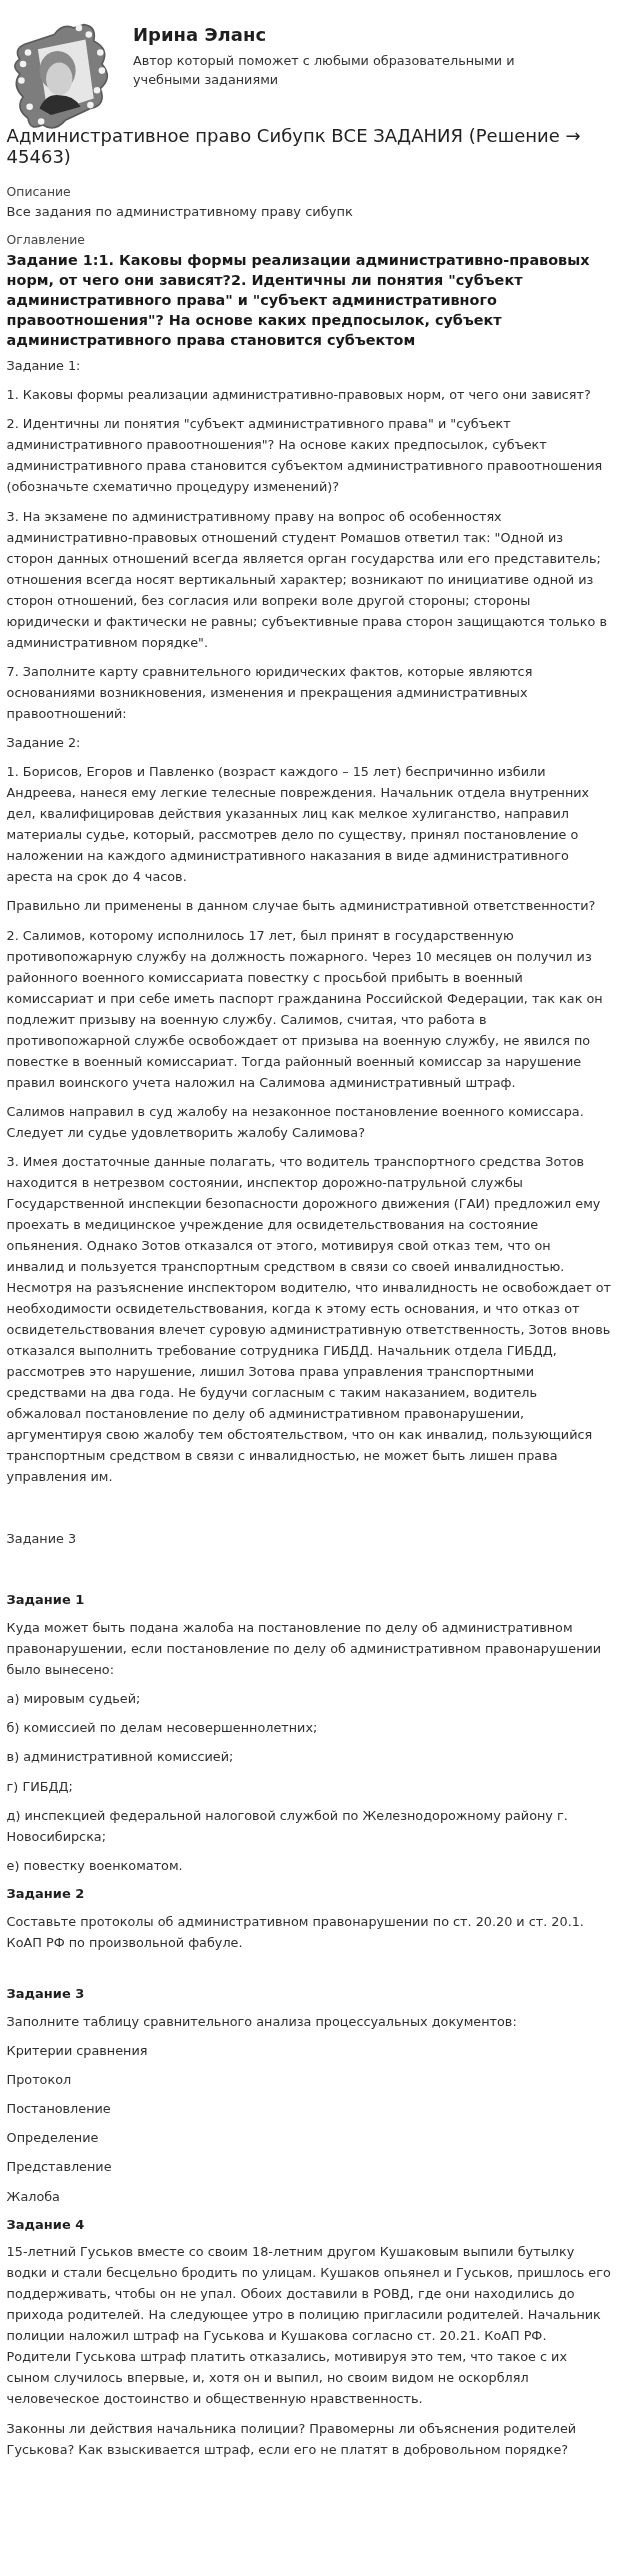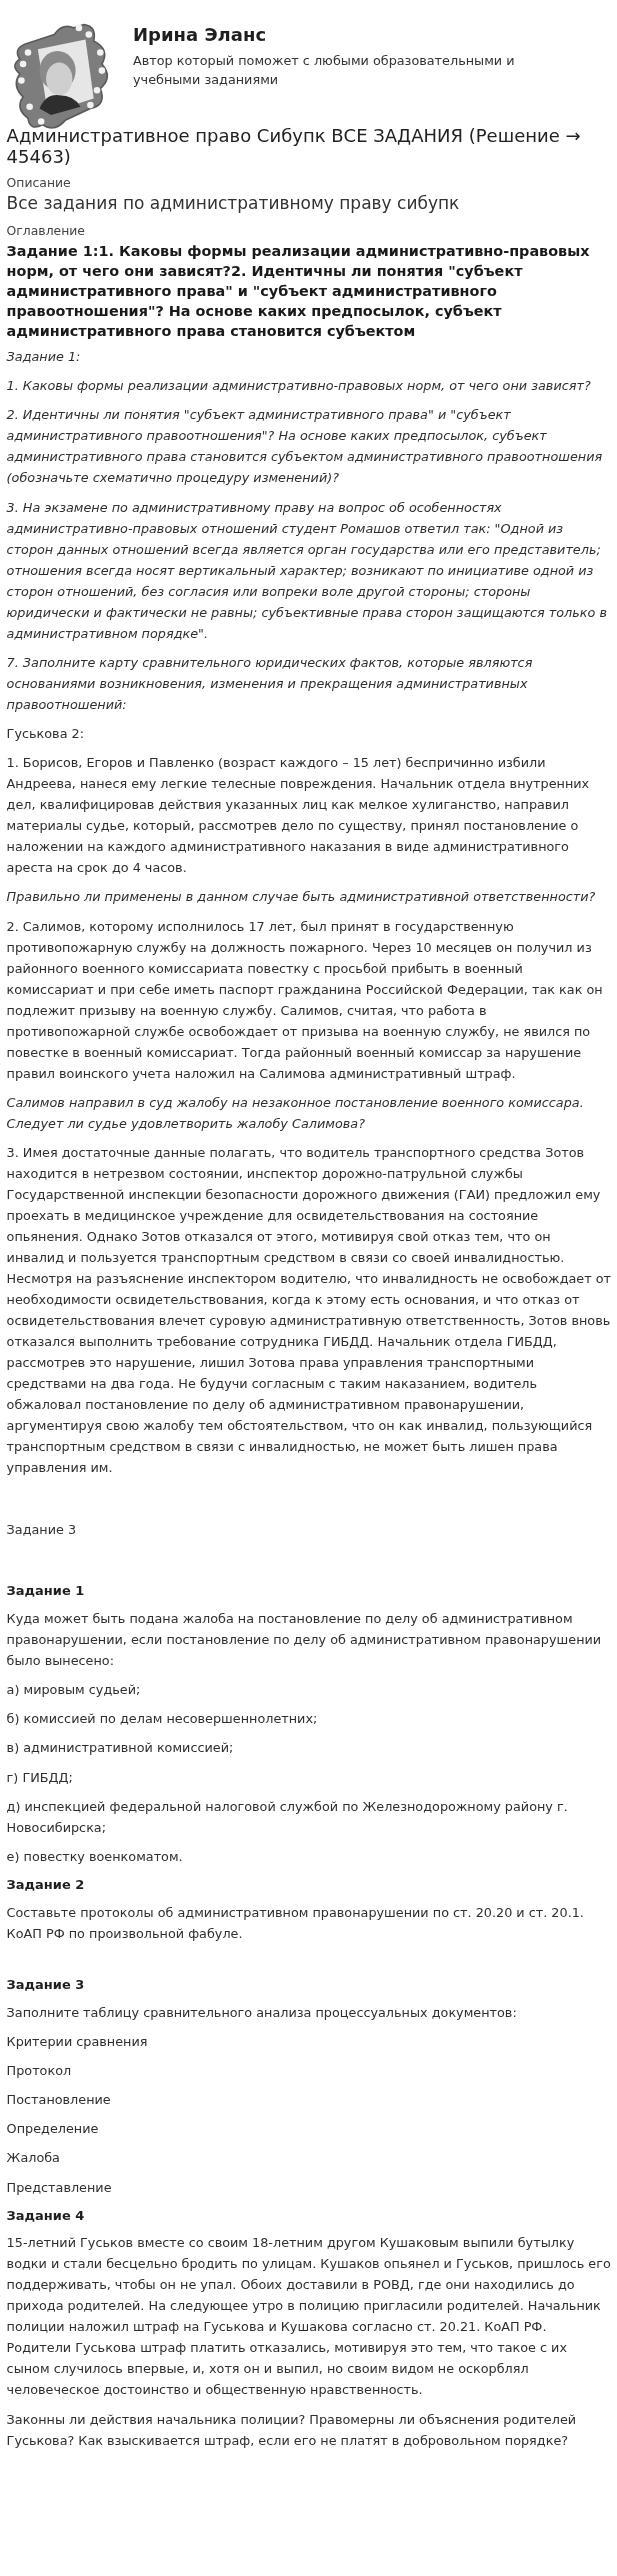--- a/index.html
+++ b/index.html
@@ -38,44 +38,44 @@
     font-size: 12.8px;
     line-height: 19px;
     color: #333;
     width: 428px;
   }
 
   .doc-title {
     font-size: 18px;
     line-height: 21.4px;
     color: #222;
-    margin: 0 0 5px 0;
+    margin: 0 0 14px 0;
     font-weight: normal;
   }
   .meta-label {
     font-size: 12.4px;
     color: #444;
     line-height: 20px;
   }
   .meta-value {
-    font-size: 17px;
+    font-size: 13px;
     color: #333;
     line-height: 20px;
     margin-bottom: 8.2px;
   }
   .toc-title {
     font-size: 14.4px;
     font-weight: bold;
     line-height: 20px;
     color: #1a1a1a;
     margin: 0 0 5px 0;
   }
 
   p { margin: 0 0 8.2px 0; font-size: 12.8px; line-height: 21px; color: #2f2f2f; }
-  p.it { font-style: italic; }
+  p.it { }
   .section-plain { font-size: 12.8px; line-height: 21px; color: #333; margin: 0 0 8.2px 0; }
   .spacer-lg { height: 33px; }
   .spacer-md { height: 23px; }
   .task-bold {
     font-size: 13px;
     font-weight: bold;
     line-height: 20px;
     color: #1e1e1e;
     margin: 0 0 6.6px 0;
   }
@@ -122,21 +122,21 @@
   <div class="meta-value">Все задания по административному праву сибупк</div>
   <div class="meta-label">Оглавление</div>
   <div class="toc-title">Задание 1:1. Каковы формы реализации административно-правовых норм, от чего они зависят?2. Идентичны ли понятия "субъект административного права" и "субъект административного правоотношения"? На основе каких предпосылок, субъект административного права становится субъектом</div>
 
   <p class="it">Задание 1:</p>
   <p class="it">1. Каковы формы реализации административно-правовых норм, от чего они зависят?</p>
   <p class="it">2. Идентичны ли понятия "субъект административного права" и "субъект административного правоотношения"? На основе каких предпосылок, субъект административного права становится субъектом административного правоотношения (обозначьте схематично процедуру изменений)?</p>
   <p class="it">3. На экзамене по административному праву на вопрос об особенностях административно-правовых отношений студент Ромашов ответил так: "Одной из сторон данных отношений всегда является орган государства или его представитель; отношения всегда носят вертикальный характер; возникают по инициативе одной из сторон отношений, без согласия или вопреки воле другой стороны; стороны юридически и фактически не равны; субъективные права сторон защищаются только в административном порядке".</p>
   <p class="it">7. Заполните карту сравнительного юридических фактов, которые являются основаниями возникновения, изменения и прекращения административных правоотношений:</p>
 
-  <p>Гуськова 2:</p>
+  <p>Задание 2:</p>
   <p>1. Борисов, Егоров и Павленко (возраст каждого – 15 лет) беспричинно избили Андреева, нанеся ему легкие телесные повреждения. Начальник отдела внутренних дел, квалифицировав действия указанных лиц как мелкое хулиганство, направил материалы судье, который, рассмотрев дело по существу, принял постановление о наложении на каждого административного наказания в виде административного ареста на срок до 4 часов.</p>
   <p class="it">Правильно ли применены в данном случае быть административной ответственности?</p>
   <p>2. Салимов, которому исполнилось 17 лет, был принят в государственную противопожарную службу на должность пожарного. Через 10 месяцев он получил из районного военного комиссариата повестку с просьбой прибыть в военный комиссариат и при себе иметь паспорт гражданина Российской Федерации, так как он подлежит призыву на военную службу. Салимов, считая, что работа в противопожарной службе освобождает от призыва на военную службу, не явился по повестке в военный комиссариат. Тогда районный военный комиссар за нарушение правил воинского учета наложил на Салимова административный штраф.</p>
   <p class="it">Салимов направил в суд жалобу на незаконное постановление военного комиссара. Следует ли судье удовлетворить жалобу Салимова?</p>
   <p>3. Имея достаточные данные полагать, что водитель транспортного средства Зотов находится в нетрезвом состоянии, инспектор дорожно-патрульной службы Государственной инспекции безопасности дорожного движения (ГАИ) предложил ему проехать в медицинское учреждение для освидетельствования на состояние опьянения. Однако Зотов отказался от этого, мотивируя свой отказ тем, что он инвалид и пользуется транспортным средством в связи со своей инвалидностью. Несмотря на разъяснение инспектором водителю, что инвалидность не освобождает от необходимости освидетельствования, когда к этому есть основания, и что отказ от освидетельствования влечет суровую административную ответственность, Зотов вновь отказался выполнить требование сотрудника ГИБДД. Начальник отдела ГИБДД, рассмотрев это нарушение, лишил Зотова права управления транспортными средствами на два года. Не будучи согласным с таким наказанием, водитель обжаловал постановление по делу об административном правонарушении, аргументируя свою жалобу тем обстоятельством, что он как инвалид, пользующийся транспортным средством в связи с инвалидностью, не может быть лишен права управления им.</p>
 
   <div class="spacer-lg"></div>
 
   <div class="section-plain">Задание 3</div>
   <div class="spacer-lg"></div>
@@ -154,21 +154,21 @@
   <p>Составьте протоколы об административном правонарушении по ст. 20.20 и ст. 20.1. КоАП РФ по произвольной фабуле.</p>
 
   <div class="spacer-md"></div>
 
   <div class="task-bold">Задание 3</div>
   <p>Заполните таблицу сравнительного анализа процессуальных документов:</p>
   <p>Критерии сравнения</p>
   <p>Протокол</p>
   <p>Постановление</p>
   <p>Определение</p>
+  <p>Представление</p>
   <p>Жалоба</p>
-  <p>Представление</p>
 
   <div class="task-bold">Задание 4</div>
   <p>15-летний Гуськов вместе со своим 18-летним другом Кушаковым выпили бутылку водки и стали бесцельно бродить по улицам. Кушаков опьянел и Гуськов, пришлось его поддерживать, чтобы он не упал. Обоих доставили в РОВД, где они находились до прихода родителей. На следующее утро в полицию пригласили родителей. Начальник полиции наложил штраф на Гуськова и Кушакова согласно ст. 20.21. КоАП РФ. Родители Гуськова штраф платить отказались, мотивируя это тем, что такое с их сыном случилось впервые, и, хотя он и выпил, но своим видом не оскорблял человеческое достоинство и общественную нравственность.</p>
   <p>Законны ли действия начальника полиции? Правомерны ли объяснения родителей Гуськова? Как взыскивается штраф, если его не платят в добровольном порядке?</p>
 
 </div>
 
 
 </body></html>

